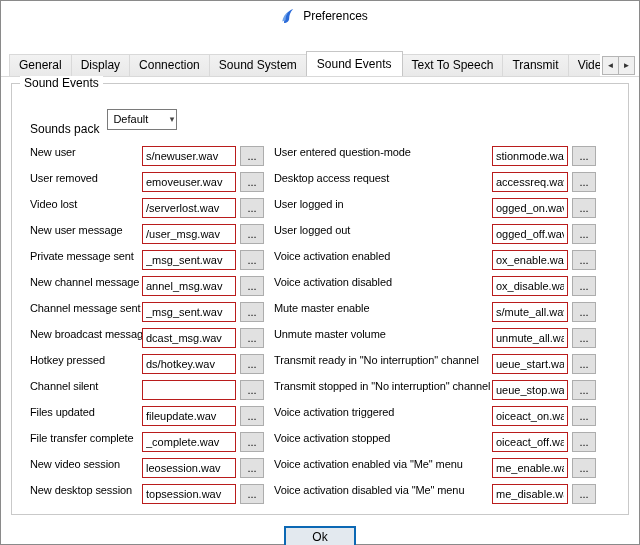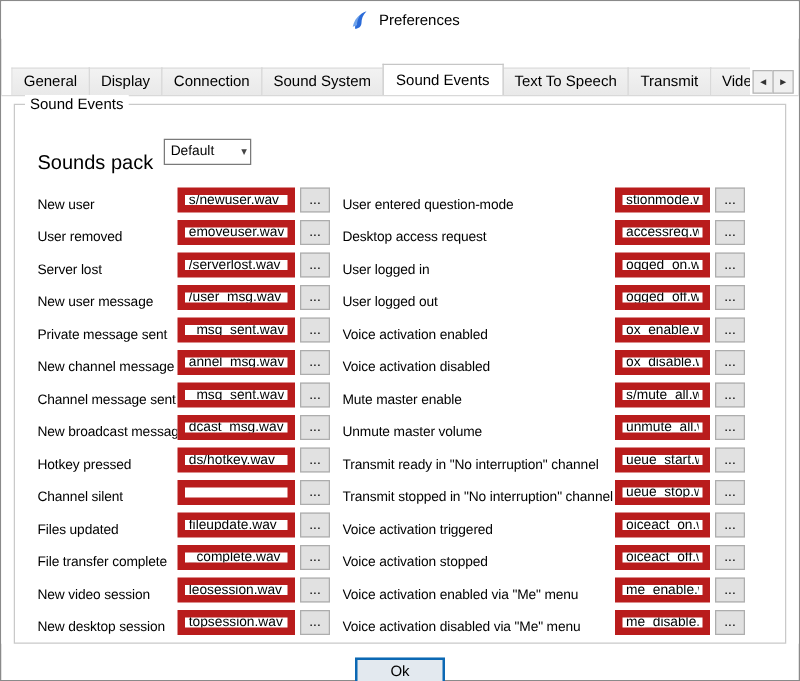--- a/index.html
+++ b/index.html
@@ -51,41 +51,41 @@
   }
   .groupbox {
     border:1px solid #c9c9c9; height:432px; position:relative;
     padding:16px 8px 6px 18px;
   }
   .groupbox-legend {
     position:absolute; top:-8px; left:8px; background:#ffffff;
     padding:0 4px; font-size:12px;
   }
   .soundpack-row { display:flex; align-items:center; gap:8px; margin:2px 0 10px 0; }
-  .soundpack-label { font-size:16px;margin-top:20px; }
+  .soundpack-label { font-size:12px;margin-top:20px; }
   .combo {
     width:70px; height:21px; border:1px solid #7a7a7a; background:#ffffff;
     display:flex; align-items:center; padding:0 2px 0 5px; cursor:default;
   }
   .combo-text { flex:1 1 auto; font-size:11px; }
   .combo-arrow { font-size:9px; color:#444; }
   
   .columns { display:flex; gap:10px; }
   .col { display:flex; flex-direction:column; }
   .col-left { width:234px; }
   .col-right { width:324px; }
-  .row { display:flex; align-items:flex-end; height:20px; margin-bottom:6px; }
+  .row { display:flex; align-items:flex-start; height:20px; margin-bottom:6px; }
   .row-label {
     flex:0 0 auto; font-size:11px; letter-spacing:-0.1px;
     white-space:nowrap; overflow:hidden;
   }
   .col-left .row-label { width:112px; }
   .col-right .row-label { width:218px; }
   .sf-input {
-    height:20px; border:6px solid #b91c1c; background:#ffffff;
+    height:20px; border:1px solid #b91c1c; background:#ffffff;
     font-family:inherit; font-size:11px; padding:0 3px; min-width:0;
   }
   .col-left .sf-input { width:94px; }
   .col-right .sf-input { width:76px; }
   .browse-btn {
     width:24px; height:20px; margin-left:4px; flex:0 0 auto;
     background:#e1e1e1; border:1px solid #adadad;
     font-family:inherit; font-size:11px; line-height:14px; text-align:center;
     padding:0; cursor:default;
   }
@@ -165,21 +165,21 @@
     <span class="row-label">New user</span>
     <input type="text" class="sf-input" value="s/newuser.wav" style="">
     <button type="button" class="browse-btn">...</button>
   </div>
             <div class="row">
     <span class="row-label">User removed</span>
     <input type="text" class="sf-input" value="emoveuser.wav" style="">
     <button type="button" class="browse-btn">...</button>
   </div>
             <div class="row">
-    <span class="row-label">Server lost</span>
+    <span class="row-label">Video lost</span>
     <input type="text" class="sf-input" value="/serverlost.wav" style="">
     <button type="button" class="browse-btn">...</button>
   </div>
             <div class="row">
     <span class="row-label">New user message</span>
     <input type="text" class="sf-input" value="/user_msg.wav" style="">
     <button type="button" class="browse-btn">...</button>
   </div>
             <div class="row">
     <span class="row-label">Private message sent</span>

